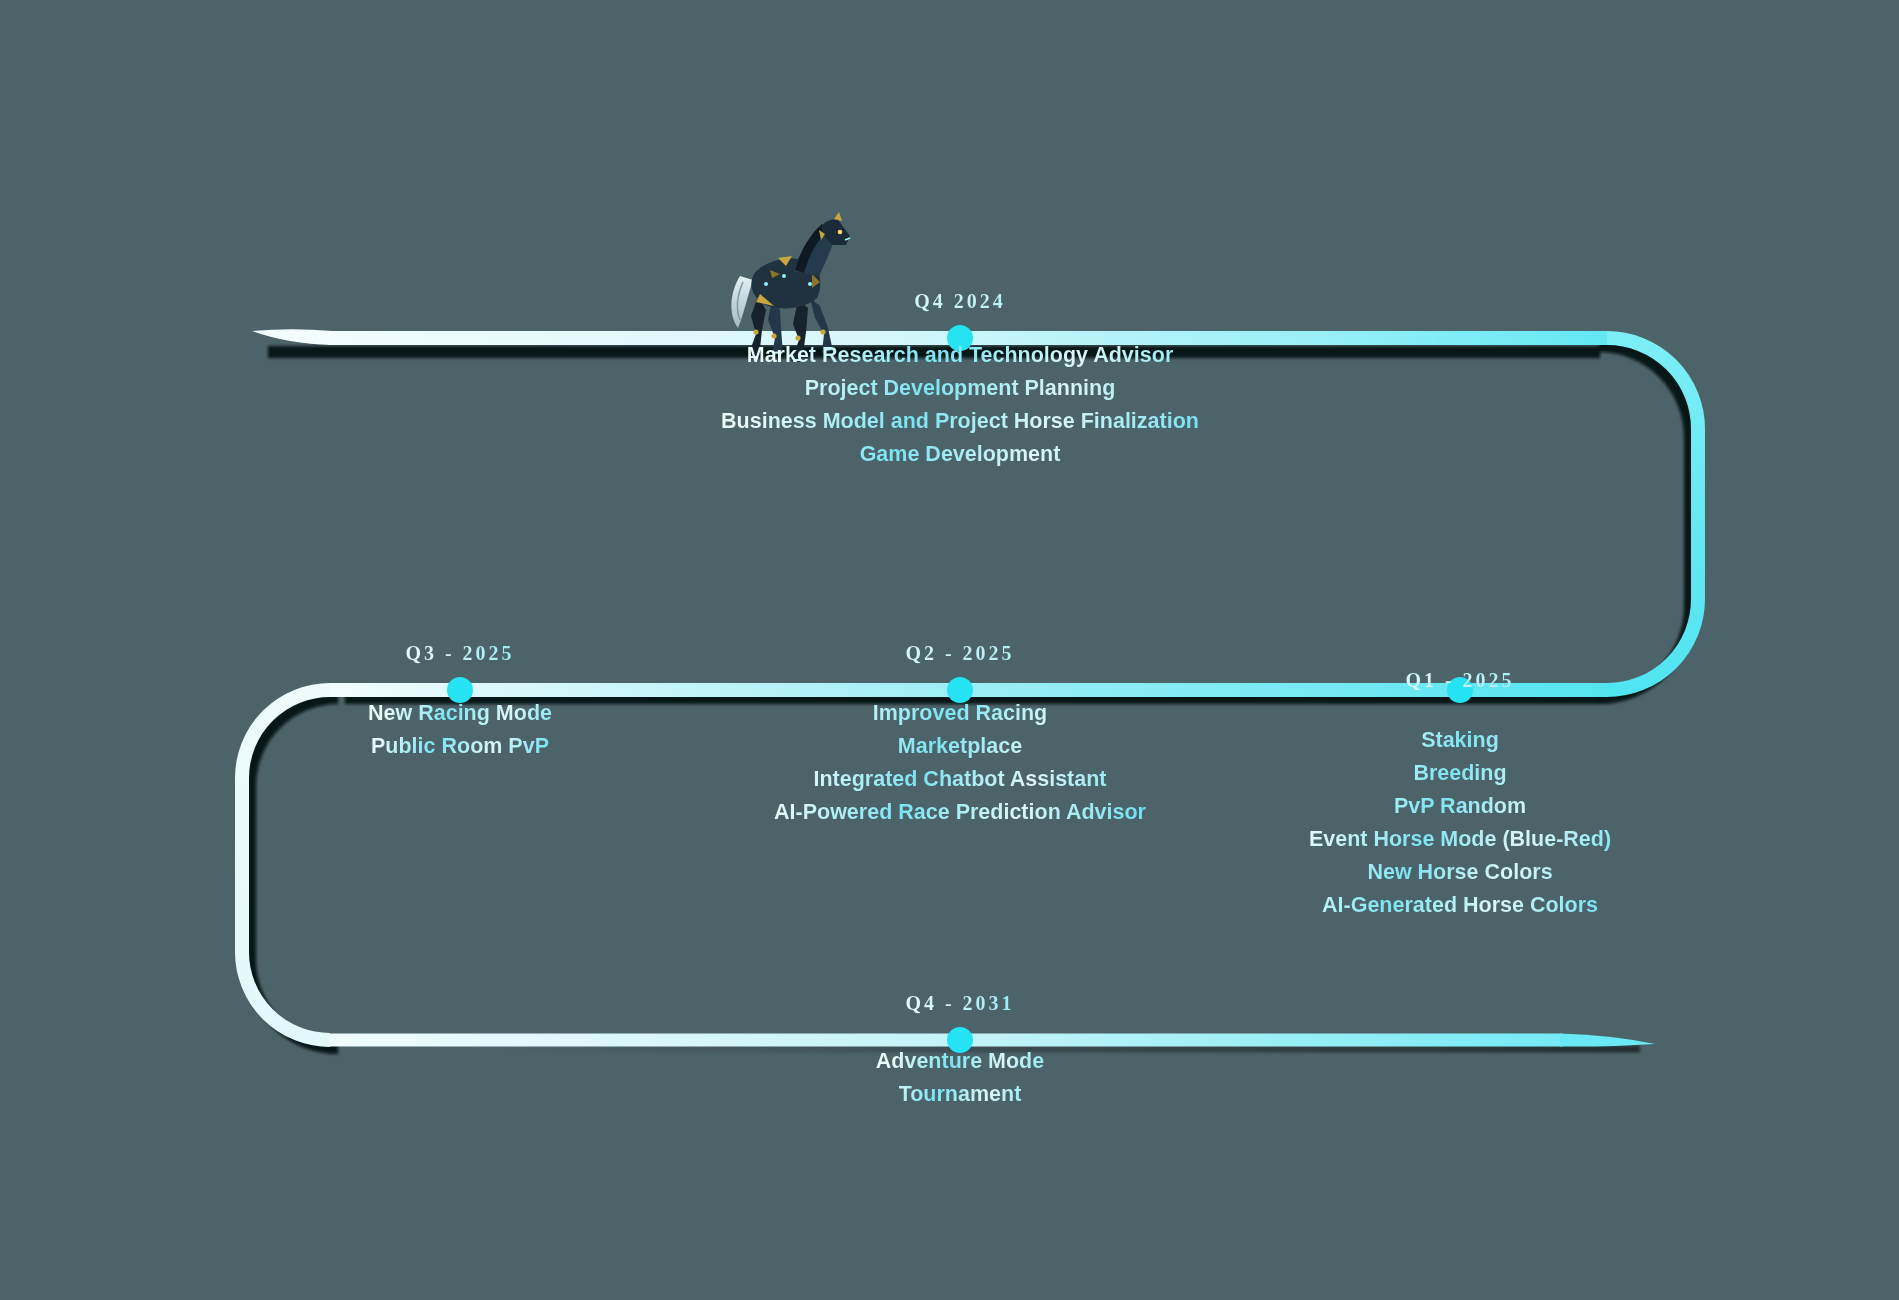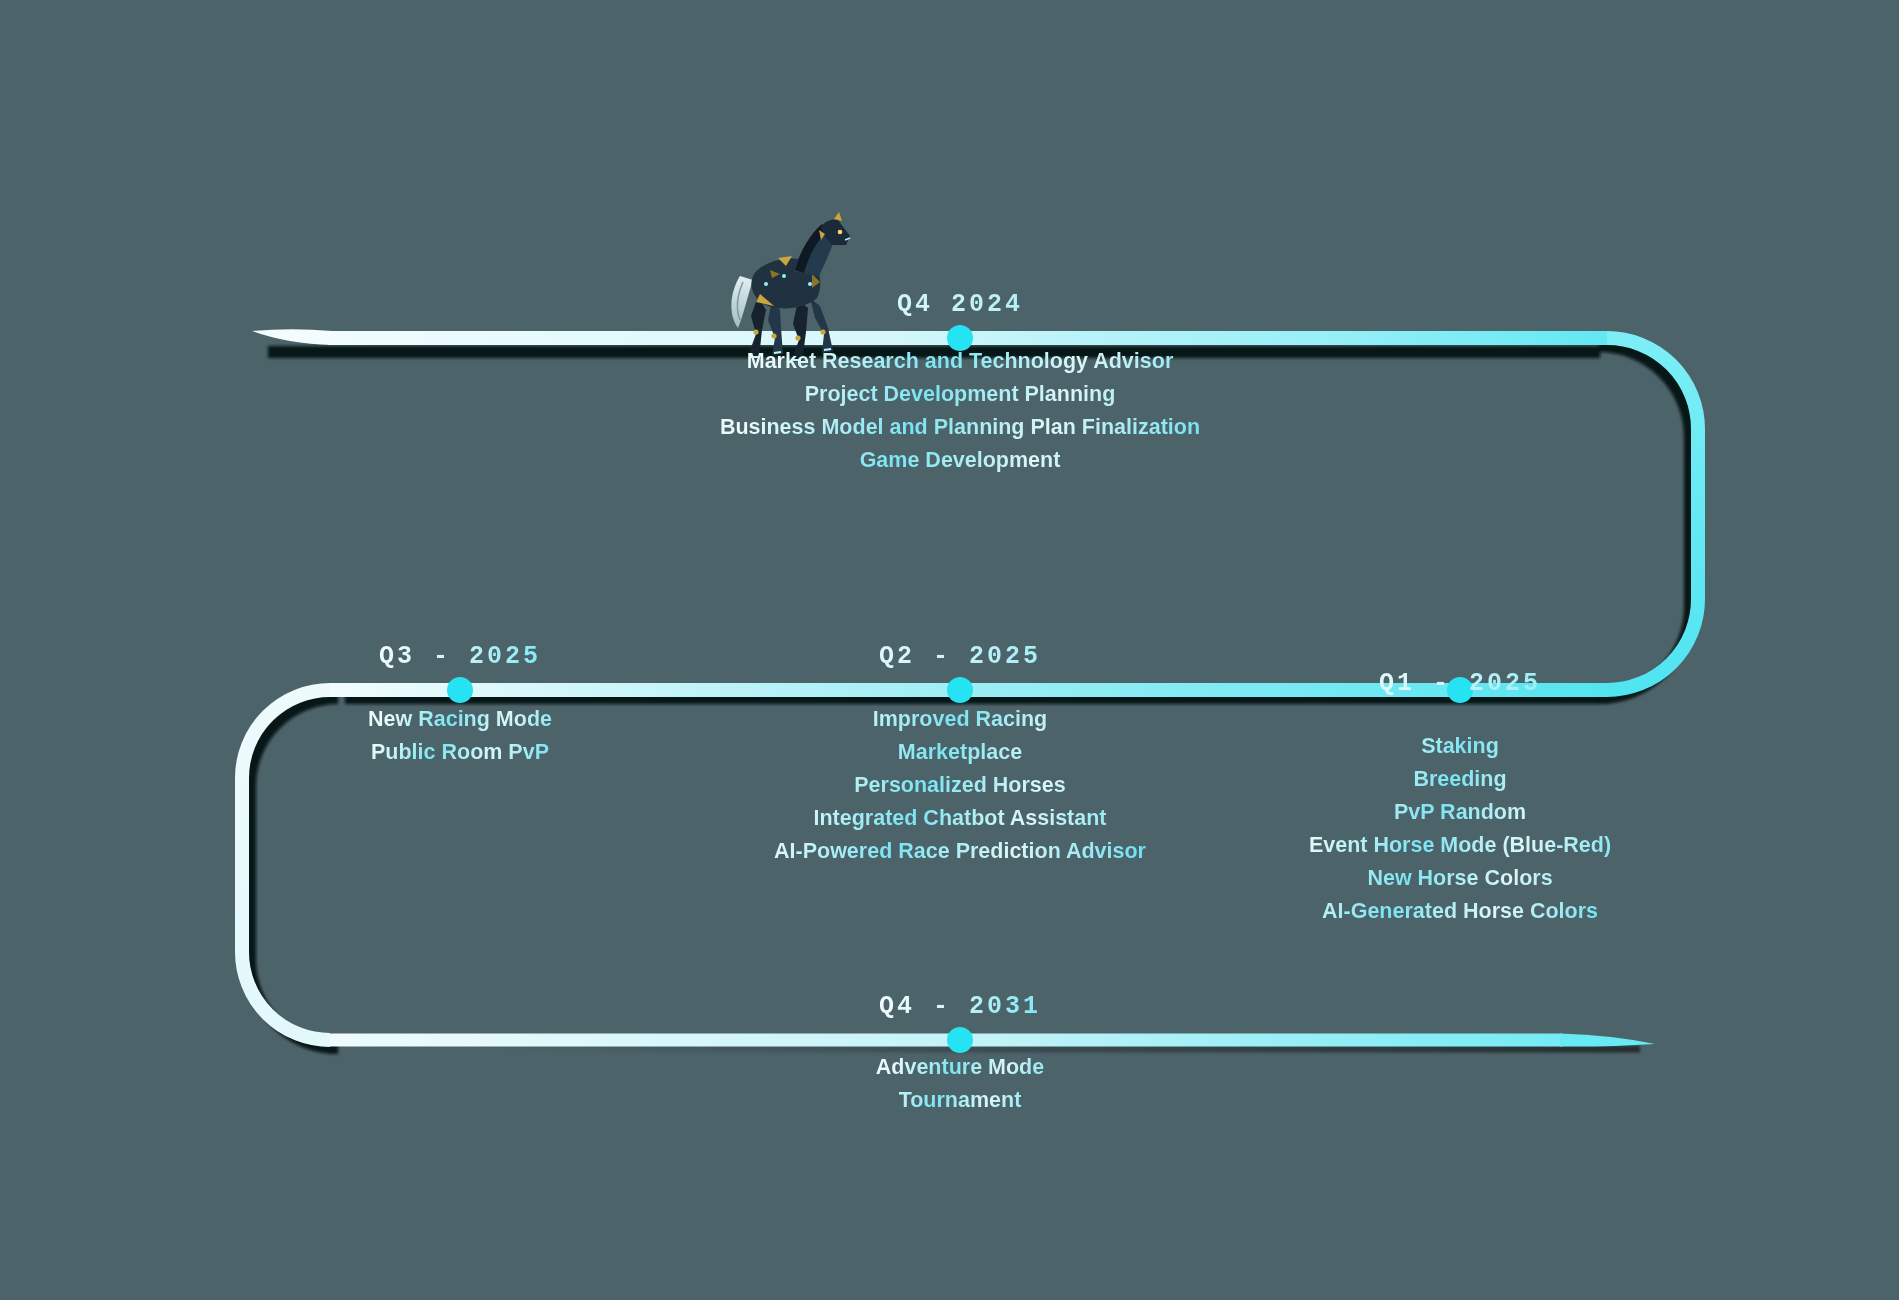--- a/index.html
+++ b/index.html
@@ -7,23 +7,23 @@
     position:relative;
     width:1899px;height:1300px;
     background:#4d636a;
     overflow:hidden;
     font-family:"Liberation Sans", sans-serif;
   }
   svg.track{position:absolute;left:0;top:0;}
   .horse-wrap{position:absolute;left:726px;top:212px;width:138px;height:156px;}
   .milestone{position:absolute;transform:translateX(-50%);text-align:center;white-space:nowrap;}
   .q-label{
-    font-family:Liberation Mono, monospace;
+    font-family:Liberation Serif, serif;
     font-weight:bold;
-    font-size:25px;
+    font-size:20px;
     letter-spacing:3px;
     background-image:linear-gradient(90deg,#f6fdfd 0%,#cdf4f8 45%,#7ae7f4 100%);
     -webkit-background-clip:text;
     background-clip:text;
     -webkit-text-fill-color:transparent;
     color:#cdeef5;
   }
   .items{
     margin-top:0;
     font-size:21.5px;
@@ -156,39 +156,38 @@
       <path d="M 67 148 L 75 148" stroke="#bdf6ff" stroke-width="2"></path>
       <path d="M 98 138 L 105 137" stroke="#bdf6ff" stroke-width="2"></path>
     </svg>
   </div>
 
   <div class="milestone" id="m-q4-2024">
     <div class="q-label">Q4 2024</div>
     <div class="items">
       <div>Market Research and Technology Advisor</div>
       <div>Project Development Planning</div>
-      <div>Business Model and Planning Plan Finalization</div>
+      <div>Business Model and Project Horse Finalization</div>
       <div>Game Development</div>
     </div>
   </div>
 
   <div class="milestone row2" id="m-q3-2025">
     <div class="q-label">Q3 - 2025</div>
     <div class="items">
       <div>New Racing Mode</div>
       <div>Public Room PvP</div>
     </div>
   </div>
 
   <div class="milestone row2" id="m-q2-2025">
     <div class="q-label">Q2 - 2025</div>
     <div class="items">
       <div>Improved Racing</div>
       <div>Marketplace</div>
-      <div>Personalized Horses</div>
       <div>Integrated Chatbot Assistant</div>
       <div>AI-Powered Race Prediction Advisor</div>
     </div>
   </div>
 
   <div class="milestone row2" id="m-q1-2025">
     <div class="q-label">Q1 - 2025</div>
     <div class="items">
       <div>Staking</div>
       <div>Breeding</div>

